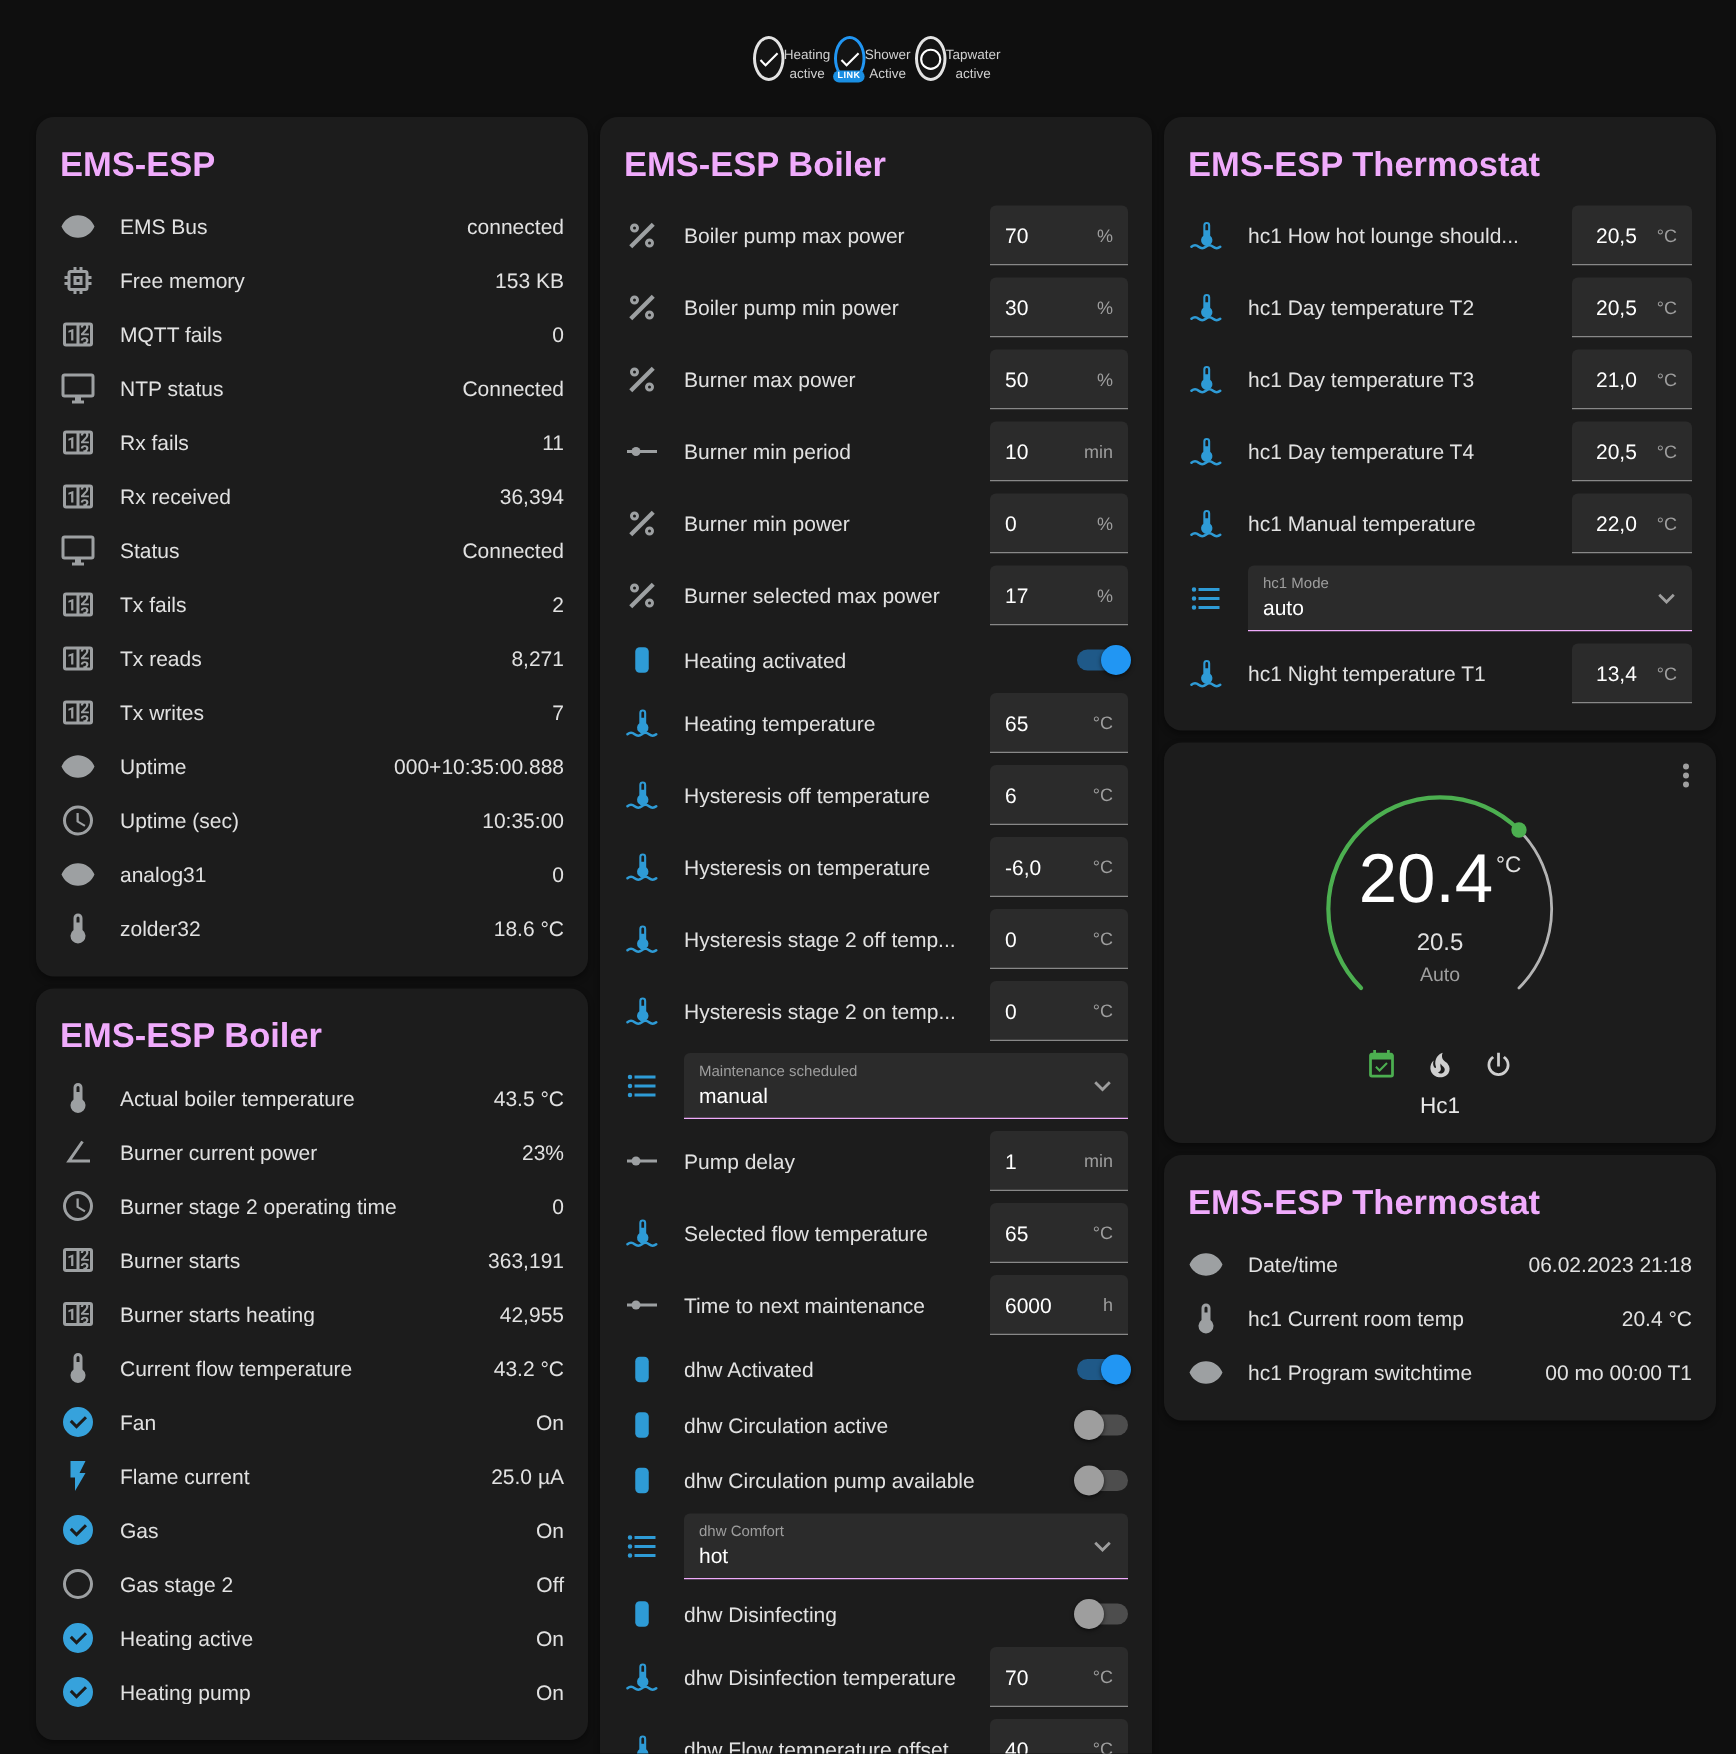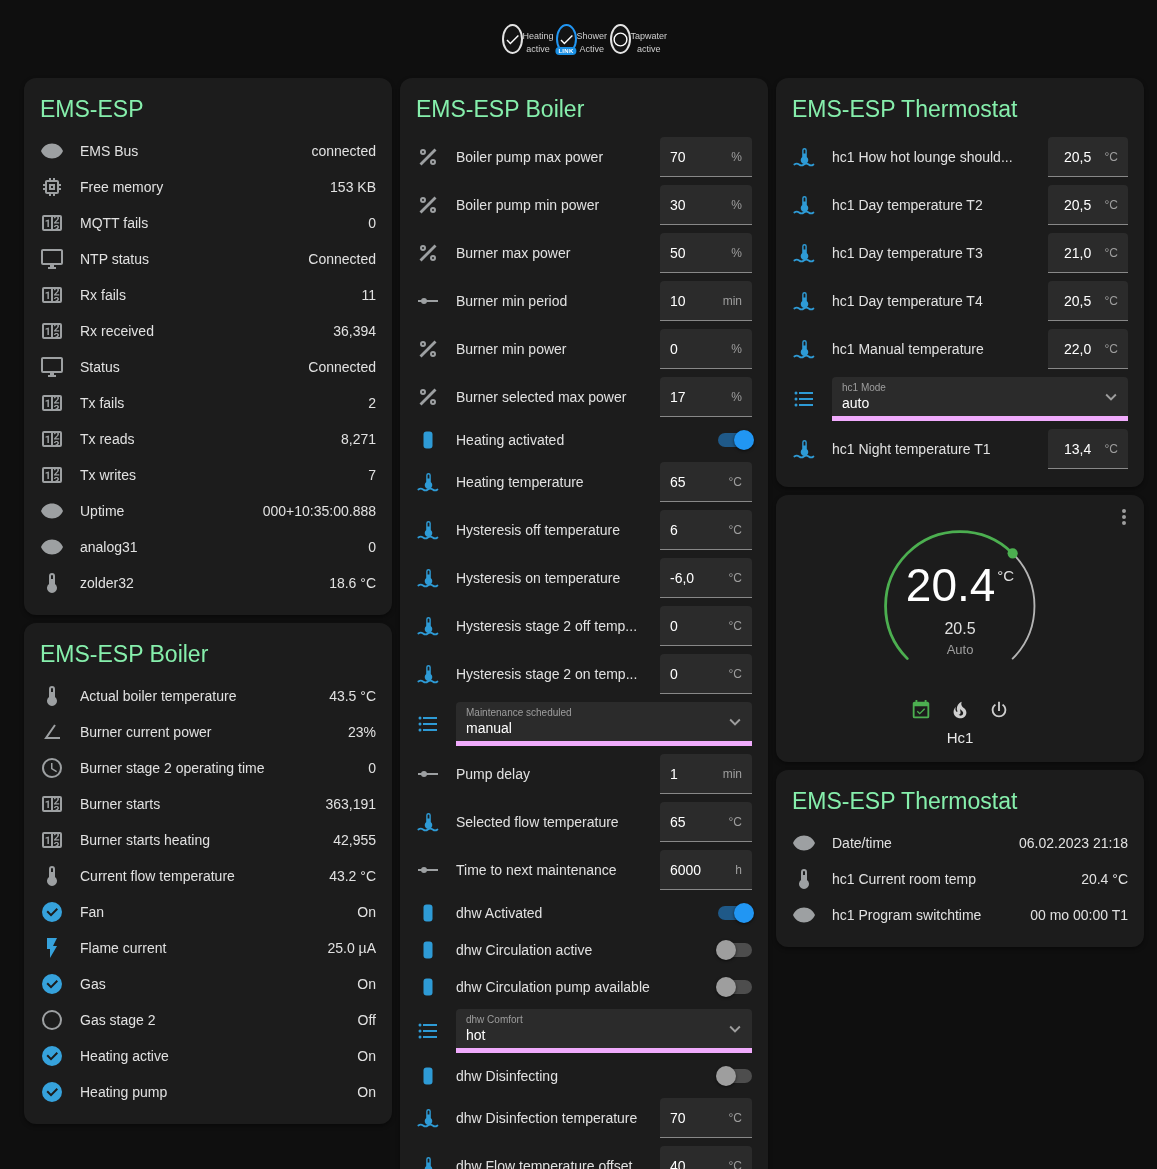--- a/index.html
+++ b/index.html
@@ -25,21 +25,21 @@
   }
   .badge .lbl { font-size:9px; color:#cfcfcf; text-align:center; margin-top:7px; line-height:1.35; }
   
   .columns { display:flex; gap:8px; padding:6px 13px 0 24px; align-items:flex-start; }
   .col { flex:1; display:flex; flex-direction:column; gap:8px; min-width:0; }
   .card {
     background:#1c1c1c; border-radius:12px; padding:10px 16px 14px;
     box-shadow:0 2px 4px rgba(0,0,0,.4); position:relative;
   }
   .card-head { display:flex; align-items:center; padding:8px 0 10px; }
-  .card-title { font-size:23px; font-weight:400; color:#86efac; flex:1; white-space:nowrap; overflow:hidden; }
+  .card-title { font-size:23px; font-weight:700; color:#f0abfc; flex:1; white-space:nowrap; overflow:hidden; }
   
   .erow { display:flex; align-items:center; height:36px; cursor:pointer; }
   .icon { width:24px; height:24px; flex:none; color:#9da0a2; }
   .icon svg { width:100%; height:100%; display:block; }
   .erow .icon { margin-right:16px; }
   .erow .lbl { font-size:14px; flex:1; white-space:nowrap; overflow:hidden; text-overflow:ellipsis; }
   .erow .val { font-size:14px; text-align:right; white-space:nowrap; margin-left:8px; }
   .tone-blue .icon { color:#36a2dc; }
   
   .crow { display:flex; align-items:center; min-height:48px; }
@@ -58,21 +58,21 @@
   .numbox .unit { font-size:12px; color:#9e9e9e; margin-left:6px; }
   .crow.type-toggle .switch { display:block; }
   .switch { width:34px; height:14px; border-radius:8px; background:#4d4d4d; position:relative; margin-left:auto; flex:none; cursor:pointer; }
   .switch .thumb {
     width:20px; height:20px; border-radius:50%; background:#9e9e9e;
     position:absolute; top:-3px; left:-2px; box-shadow:0 1px 3px rgba(0,0,0,.6); transition:none;
   }
   .on > .switch, .switch.on { background:rgba(33,150,243,.5); }
   .on > .switch .thumb, .switch.on .thumb { left:16px; background:#2196f3; }
   .crow.type-select .selbox {
-    display:flex; flex:1; height:44px; background:#2b2b2b; border-bottom:5px solid #f0abfc;
+    display:flex; flex:1; height:44px; background:#2b2b2b; border-bottom:1px solid #f0abfc;
     border-radius:4px 4px 0 0; padding:5px 30px 5px 10px; flex-direction:column;
     justify-content:center; position:relative; cursor:pointer; min-width:0;
   }
   .selbox .cap { font-size:10px; color:#9e9e9e; margin-bottom:2px; white-space:nowrap; }
   .selbox .sval { font-size:14px; color:#fff; }
   .selbox .chev { position:absolute; right:6px; top:50%; transform:translateY(-50%); width:22px; height:22px; color:#9e9e9e; }
   .selbox .chev svg { width:100%; height:100%; }
   
   .col-right .crow.type-number .numbox { width:80px;padding-left:16px; }
   
@@ -236,20 +236,29 @@
           <div class="erow">
             <span class="icon">
               <svg viewBox="0 0 24 24">
                 <path fill="currentColor" d="M12,9A3,3 0 0,1 15,12A3,3 0 0,1 12,15A3,3 0 0,1 9,12A3,3 0 0,1 12,9M12,4.5C17,4.5 21.27,7.61 23,12C21.27,16.39 17,19.5 12,19.5C7,19.5 2.73,16.39 1,12C2.73,7.61 7,4.5 12,4.5Z"></path>
               </svg>
             </span>
             <span class="lbl">Uptime</span>
             <span class="val">000+10:35:00.888</span>
           </div>
 
+          <div class="erow">
+            <span class="icon">
+              <svg viewBox="0 0 24 24">
+                <path fill="currentColor" d="M12,20A8,8 0 0,0 20,12A8,8 0 0,0 12,4A8,8 0 0,0 4,12A8,8 0 0,0 12,20M12,2A10,10 0 0,1 22,12A10,10 0 0,1 12,22C6.47,22 2,17.5 2,12A10,10 0 0,1 12,2M12.5,7V12.25L17,14.92L16.25,16.15L11,13V7H12.5Z"></path>
+              </svg>
+            </span>
+            <span class="lbl">Uptime (sec)</span>
+            <span class="val">10:35:00</span>
+          </div>
 
           <div class="erow">
             <span class="icon">
               <svg viewBox="0 0 24 24">
                 <path fill="currentColor" d="M12,9A3,3 0 0,1 15,12A3,3 0 0,1 12,15A3,3 0 0,1 9,12A3,3 0 0,1 12,9M12,4.5C17,4.5 21.27,7.61 23,12C21.27,16.39 17,19.5 12,19.5C7,19.5 2.73,16.39 1,12C2.73,7.61 7,4.5 12,4.5Z"></path>
               </svg>
             </span>
             <span class="lbl">analog31</span>
             <span class="val">0</span>
           </div>

